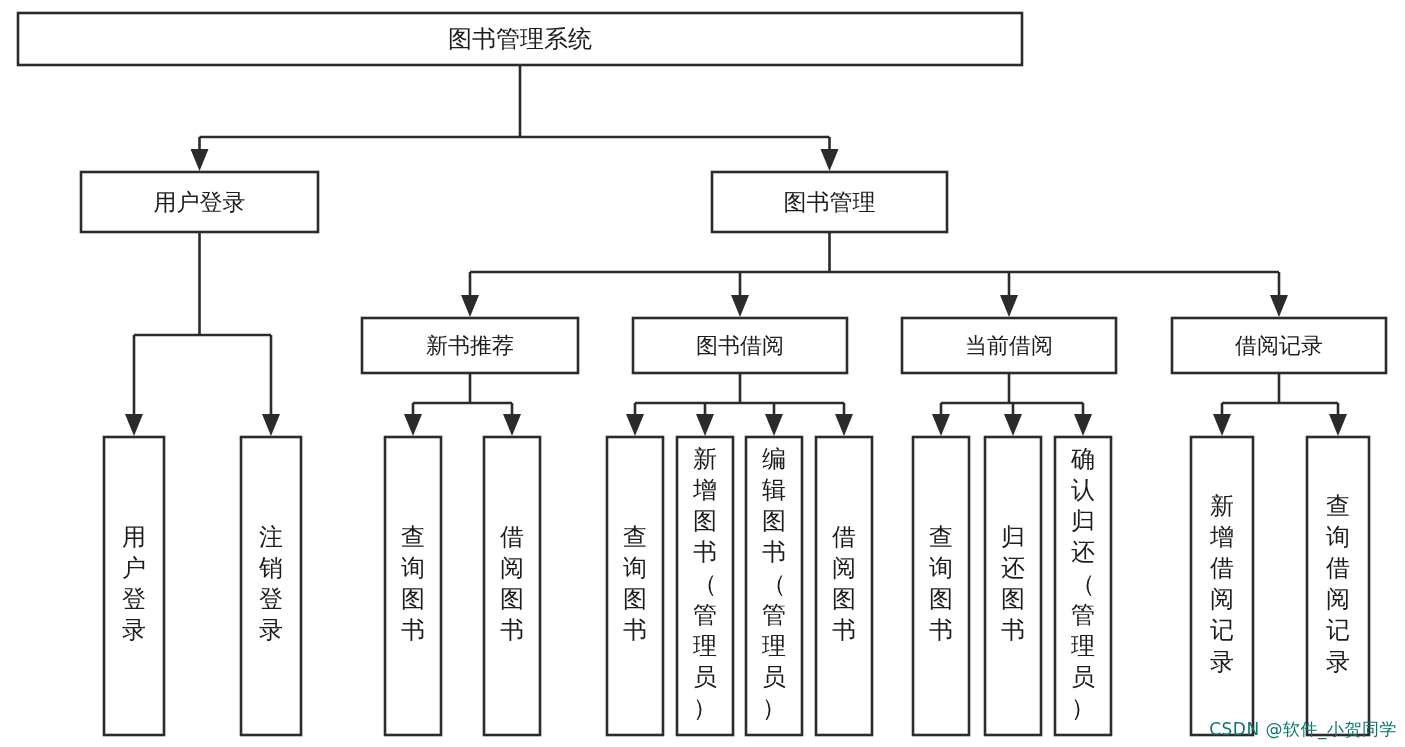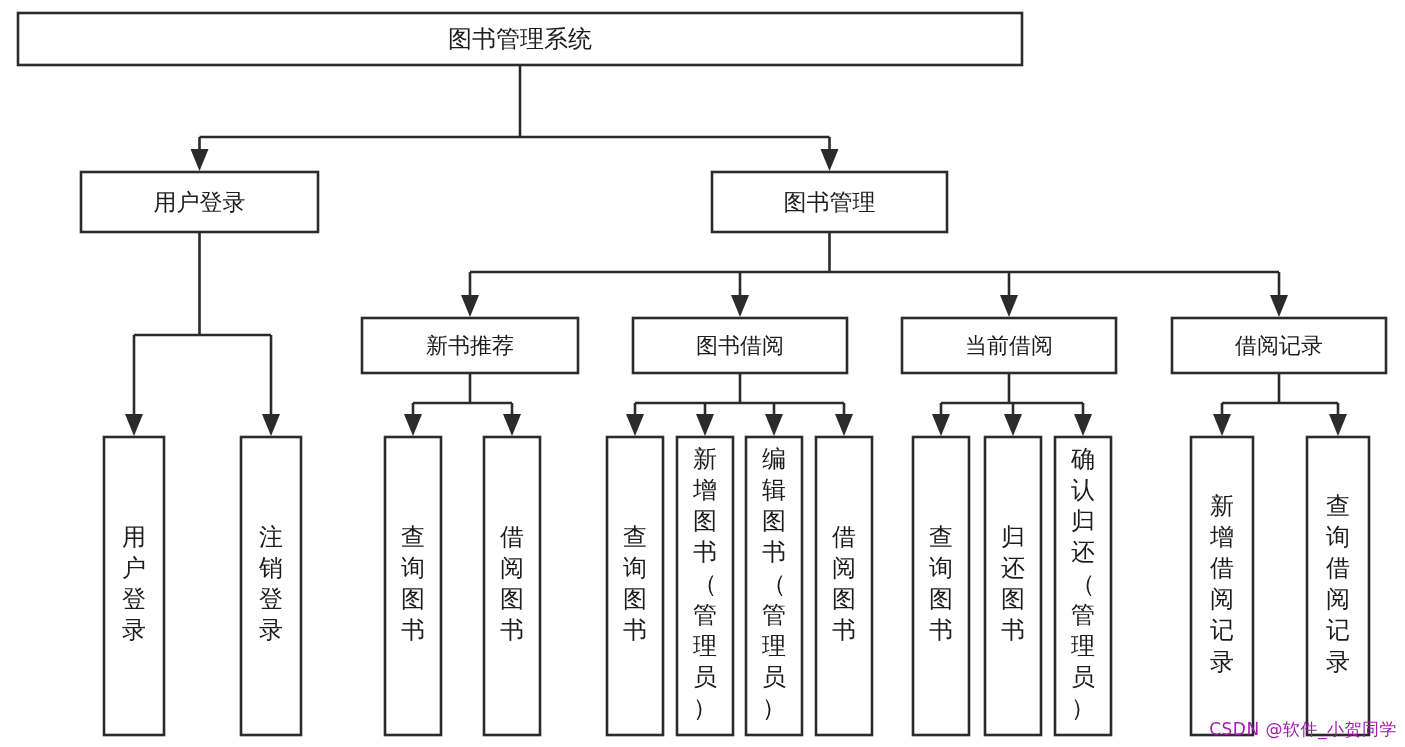--- a/index.html
+++ b/index.html
@@ -53,21 +53,21 @@
   .arrow-head {
     fill: #2b2b2b;
     stroke: none;
   }
   .watermark {
     position: absolute;
     right: 8px;
     bottom: 6px;
     font-family: "DejaVu Sans", "Liberation Sans", sans-serif;
     font-size: 17px;
-    color: #a21caf;
+    color: #0f766e;
     letter-spacing: 0.5px;
     white-space: nowrap;
     user-select: none;
   }
 </style>
 </head>
 <body>
 
 <div id="diagram-root">
   <svg id="tree-svg" viewBox="0 0 1405 747" xmlns="http://www.w3.org/2000/svg">

